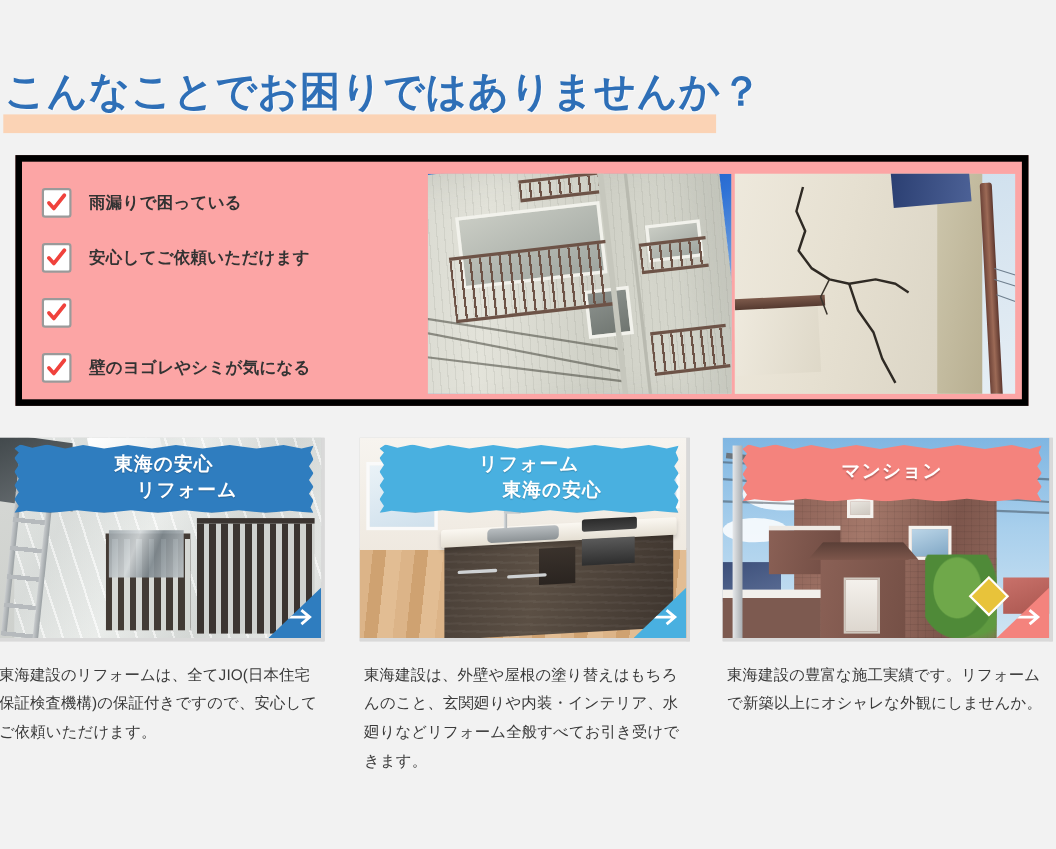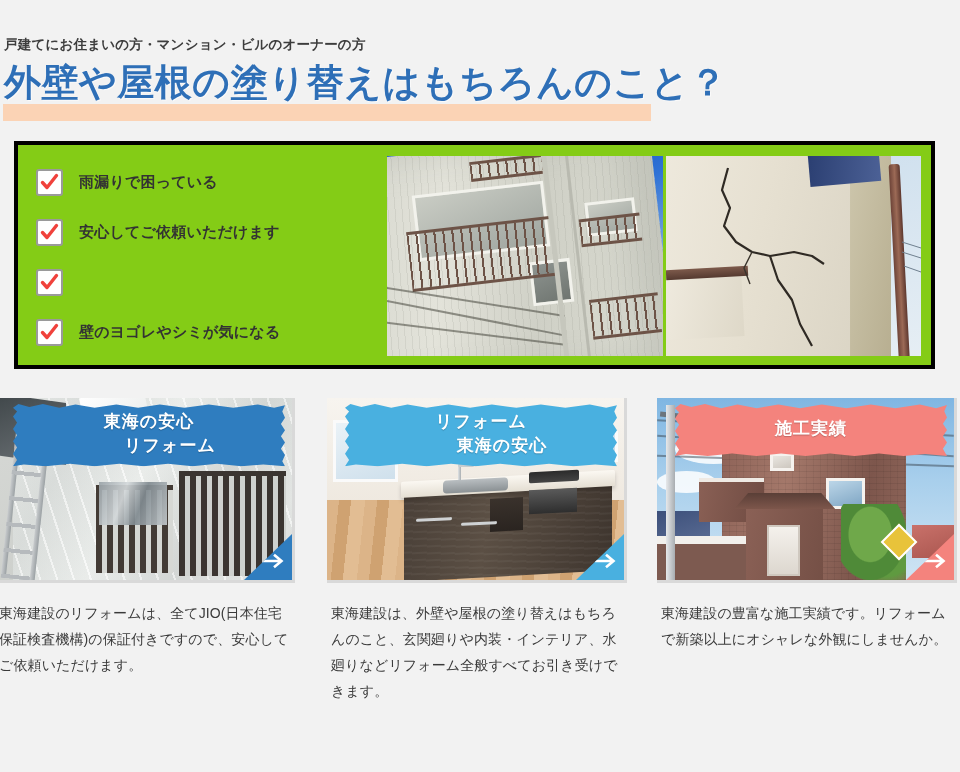--- a/index.html
+++ b/index.html
@@ -27,22 +27,22 @@
     position: absolute; left: 4px; top: 58px;
     font-size: 37px; font-weight: bold; color: #2e6fb7;
     letter-spacing: .5px; white-space: nowrap;
     text-shadow: 1px 1px 0 rgba(255,255,255,.6);
   }
 
   
   .panel {
     position: absolute; left: 14px; top: 141px;
     width: 921px; height: 228px;
-    background: #84cc16;
-    border: 4px solid #000000;
+    background: #fca5a5;
+    border: 6px solid #000000;
   }
   .checklist {
     position: absolute; left: 18px; top: 12px;
     width: 340px; height: 200px;
     display: flex; flex-direction: column; justify-content: center;
   }
   .check-row {
     display: flex; align-items: center;
     height: 50px;
   }
@@ -287,23 +287,22 @@
     background: linear-gradient(180deg,#f2f0ec 0 18%, #7d5a50 18% 100%); }
   .hs-nbr { position:absolute; left:0; top:62%; width:18%; height:20%;
     background: linear-gradient(160deg,#3c4f7a,#5d6f96); }
   .hs-nbr2 { position:absolute; right:0; top:70%; width:14%; height:18%;
     background: linear-gradient(160deg,#c9716a,#a9564f); }
 </style>
 </head>
 <body>
 
 <div class="hero">
-  <div class="hero-kicker">戸建てにお住まいの方・マンション・ビルのオーナーの方</div>
   <div class="hero-underline"></div>
-  <div class="hero-title">外壁や屋根の塗り替えはもちろんのこと？</div>
+  <div class="hero-title">こんなことでお困りではありませんか？</div>
 </div>
 
 <div class="panel">
 
   <div class="checklist">
 
     <div class="check-row">
       <span class="checkbox">
         <svg width="19" height="19" viewBox="0 0 19 19">
             <path d="M2.5 9.5 L7 14.5 L16.5 2.5" stroke="#f0423c" stroke-width="3.4" fill="none" stroke-linecap="round" stroke-linejoin="round"></path>
@@ -469,21 +468,21 @@
         <div class="hs-porch"></div>
         <div class="hs-porchroof"></div>
         <div class="hs-door"></div>
         <div class="hs-tree"></div>
         <div class="hs-carport"></div>
         <div class="hs-sign"></div>
         <div class="hs-arm"></div>
         <div class="hs-pole"></div>
       </div>
       <div class="ribbon ribbon-c">
-        <span>施工実績</span>
+        <span>マンション</span>
         <span class="ribbon-l2"></span>
       </div>
       <div class="corner-arrow">
         <svg width="24" height="16" viewBox="0 0 24 16">
             <path d="M2 8 H18 M13 2.5 L19.5 8 L13 13.5" stroke="#fff" stroke-width="2.6" fill="none" stroke-linecap="square"></path>
           </svg>
       </div>
     </div>
     <div class="card-text">東海建設の豊富な施工実績です。リフォームで新築以上にオシャレな外観にしませんか。</div>
   </div>

